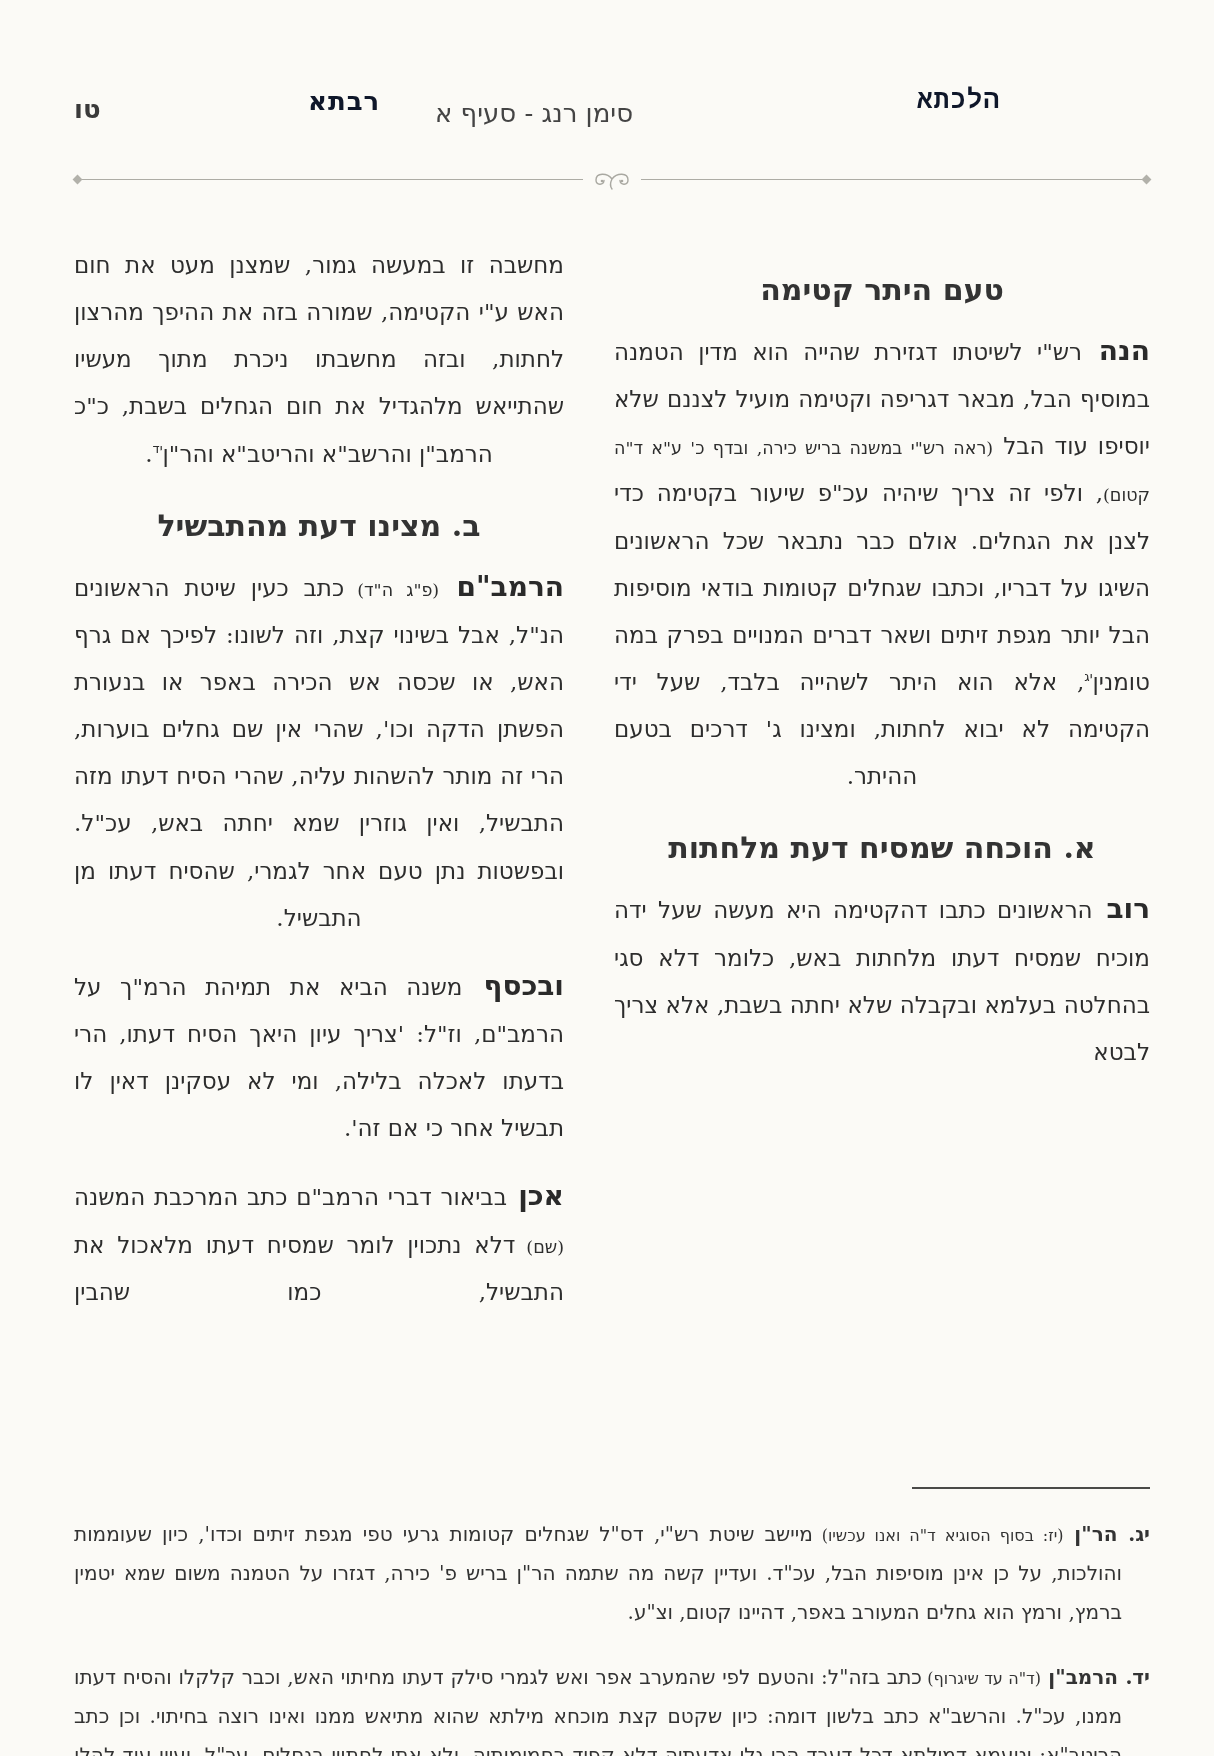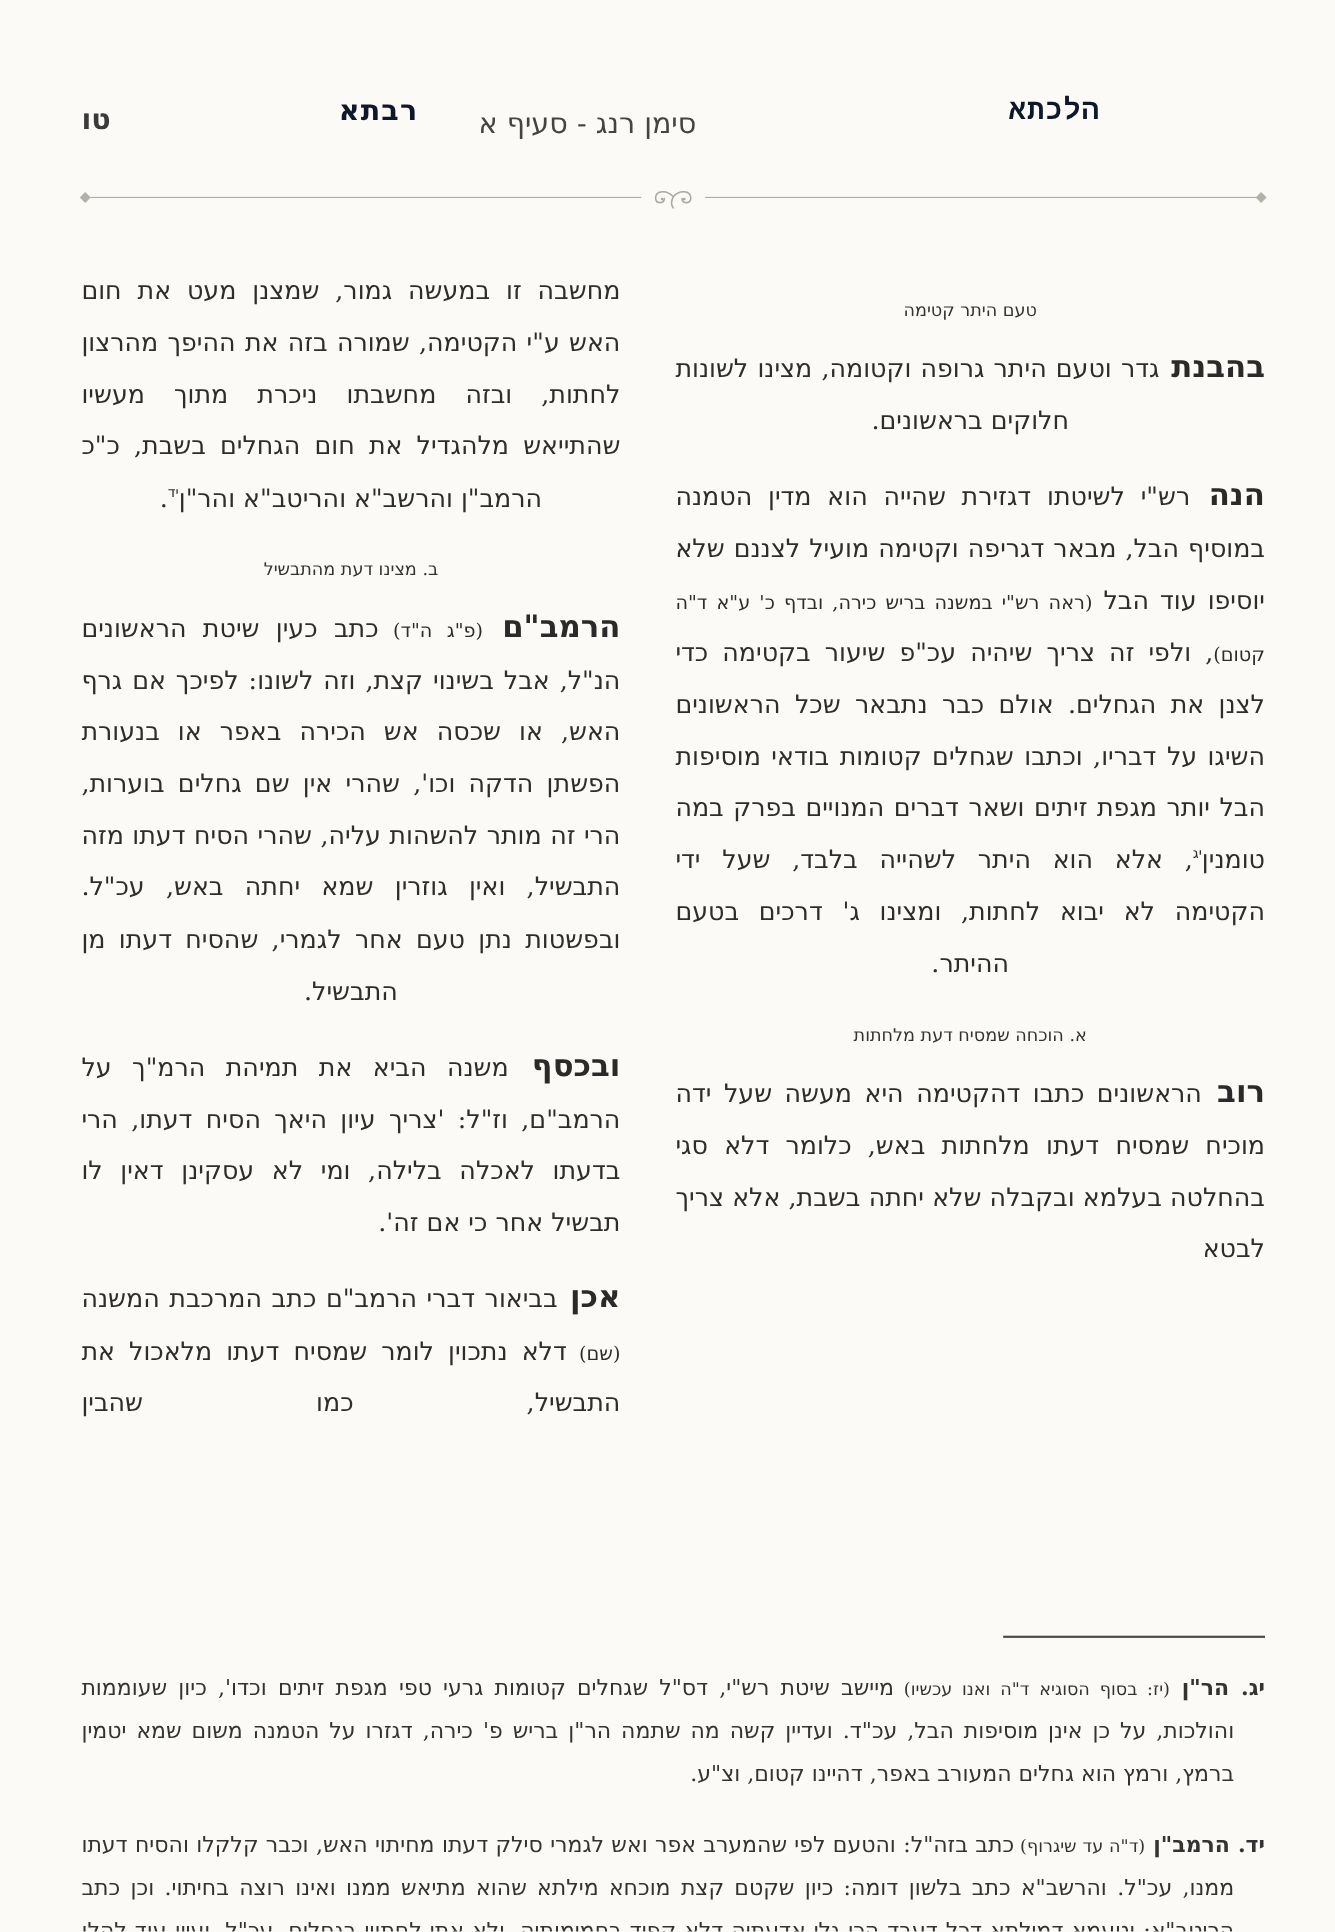--- a/index.html
+++ b/index.html
@@ -33,21 +33,21 @@
   .para{
     margin:0;font-size:23px;line-height:2.05;
     text-align:justify;text-align-last:right;
   }
   .para + .para{margin-top:22px;}
   .center-last{text-align-last:center;}
   .full-last{text-align-last:justify;}
 
   .subhead{
     margin:30px 0 22px 0;text-align:center;
-    font-weight:normal;font-size:16px;color:#333;
+    font-weight:bold;font-size:30px;color:#333;
   }
 
   .seg-op{font-weight:bold;font-size:28px;line-height:1;color:#2a2a2a;}
   .seg-sm{font-size:17.5px;}
   .seg-sup{font-size:13px;position:relative;top:-9px;line-height:0;}
   .seg-b{font-weight:bold;}
 
   
   .fn-sep{width:238px;border-top:2px solid #4a4a48;margin:0 0 26px auto;}
   .footnotes{position:absolute;left:74px;right:64px;bottom:28px;}
@@ -81,21 +81,20 @@
       </svg>
     </span>
     <span class="line"></span>
     <span class="diamond"></span>
   </div>
 
   <div class="main">
 
     <div class="col col-right">
       <h3 class="subhead">טעם היתר קטימה</h3>
-      <p class="para center-last"><span class="seg-op">בהבנת </span><span class="seg-t">גדר וטעם היתר גרופה וקטומה, מצינו לשונות חלוקים בראשונים.</span></p>
       <p class="para center-last"><span class="seg-op">הנה </span><span class="seg-t">רש"י לשיטתו דגזירת שהייה הוא מדין הטמנה במוסיף הבל, מבאר דגריפה וקטימה מועיל לצננם שלא יוסיפו עוד הבל </span><span class="seg-sm">(ראה רש"י במשנה בריש כירה, ובדף כ' ע"א ד"ה קטום)</span><span class="seg-t">, ולפי זה צריך שיהיה עכ"פ שיעור בקטימה כדי לצנן את הגחלים. אולם כבר נתבאר שכל הראשונים השיגו על דבריו, וכתבו שגחלים קטומות בודאי מוסיפות הבל יותר מגפת זיתים ושאר דברים המנויים בפרק במה טומנין</span><span class="seg-sup">יג</span><span class="seg-t">, אלא הוא היתר לשהייה בלבד, שעל ידי הקטימה לא יבוא לחתות, ומצינו ג' דרכים בטעם ההיתר.</span></p>
       <h3 class="subhead">א. הוכחה שמסיח דעת מלחתות</h3>
       <p class="para full-last"><span class="seg-op">רוב </span><span class="seg-t">הראשונים כתבו דהקטימה היא מעשה שעל ידה מוכיח שמסיח דעתו מלחתות באש, כלומר דלא סגי בהחלטה בעלמא ובקבלה שלא יחתה בשבת, אלא צריך לבטא</span></p>
     </div>
 
     <div class="col col-left">
       <p class="para center-last"><span class="seg-t">מחשבה זו במעשה גמור, שמצנן מעט את חום האש ע"י הקטימה, שמורה בזה את ההיפך מהרצון לחתות, ובזה מחשבתו ניכרת מתוך מעשיו שהתייאש מלהגדיל את חום הגחלים בשבת, כ"כ הרמב"ן והרשב"א והריטב"א והר"ן</span><span class="seg-sup">יד</span><span class="seg-t">.</span></p>
       <h3 class="subhead">ב. מצינו דעת מהתבשיל</h3>
       <p class="para center-last"><span class="seg-op">הרמב"ם </span><span class="seg-sm">(פ"ג ה"ד) </span><span class="seg-t">כתב כעין שיטת הראשונים הנ"ל, אבל בשינוי קצת, וזה לשונו: לפיכך אם גרף האש, או שכסה אש הכירה באפר או בנעורת הפשתן הדקה וכו', שהרי אין שם גחלים בוערות, הרי זה מותר להשהות עליה, שהרי הסיח דעתו מזה התבשיל, ואין גוזרין שמא יחתה באש, עכ"ל. ובפשטות נתן טעם אחר לגמרי, שהסיח דעתו מן התבשיל.</span></p>
       <p class="para"><span class="seg-op">ובכסף </span><span class="seg-t">משנה הביא את תמיהת הרמ"ך על הרמב"ם, וז"ל: 'צריך עיון היאך הסיח דעתו, הרי בדעתו לאכלה בלילה, ומי לא עסקינן דאין לו תבשיל אחר כי אם זה'.</span></p>

